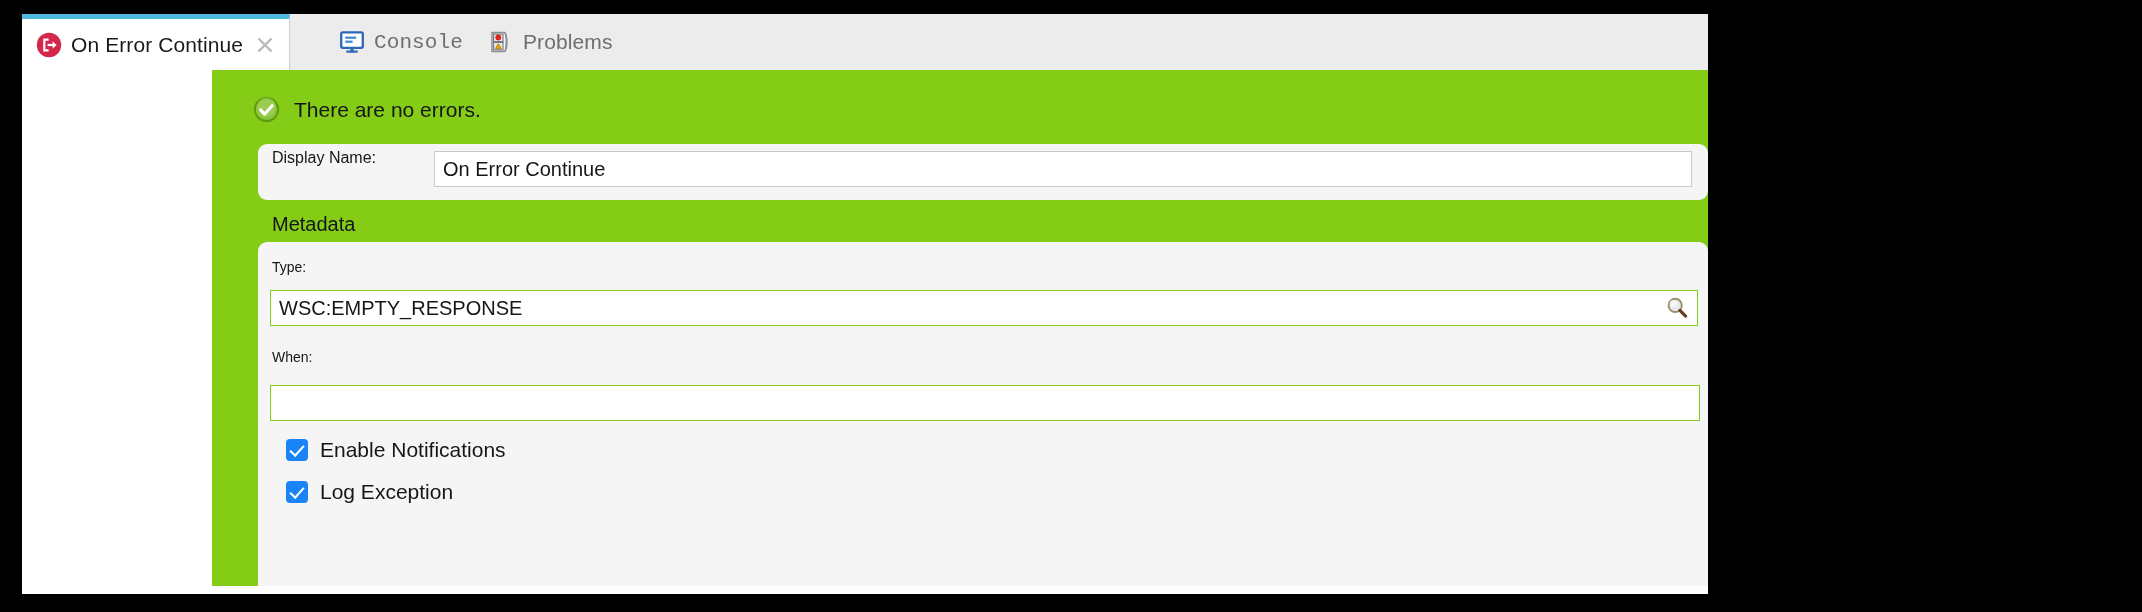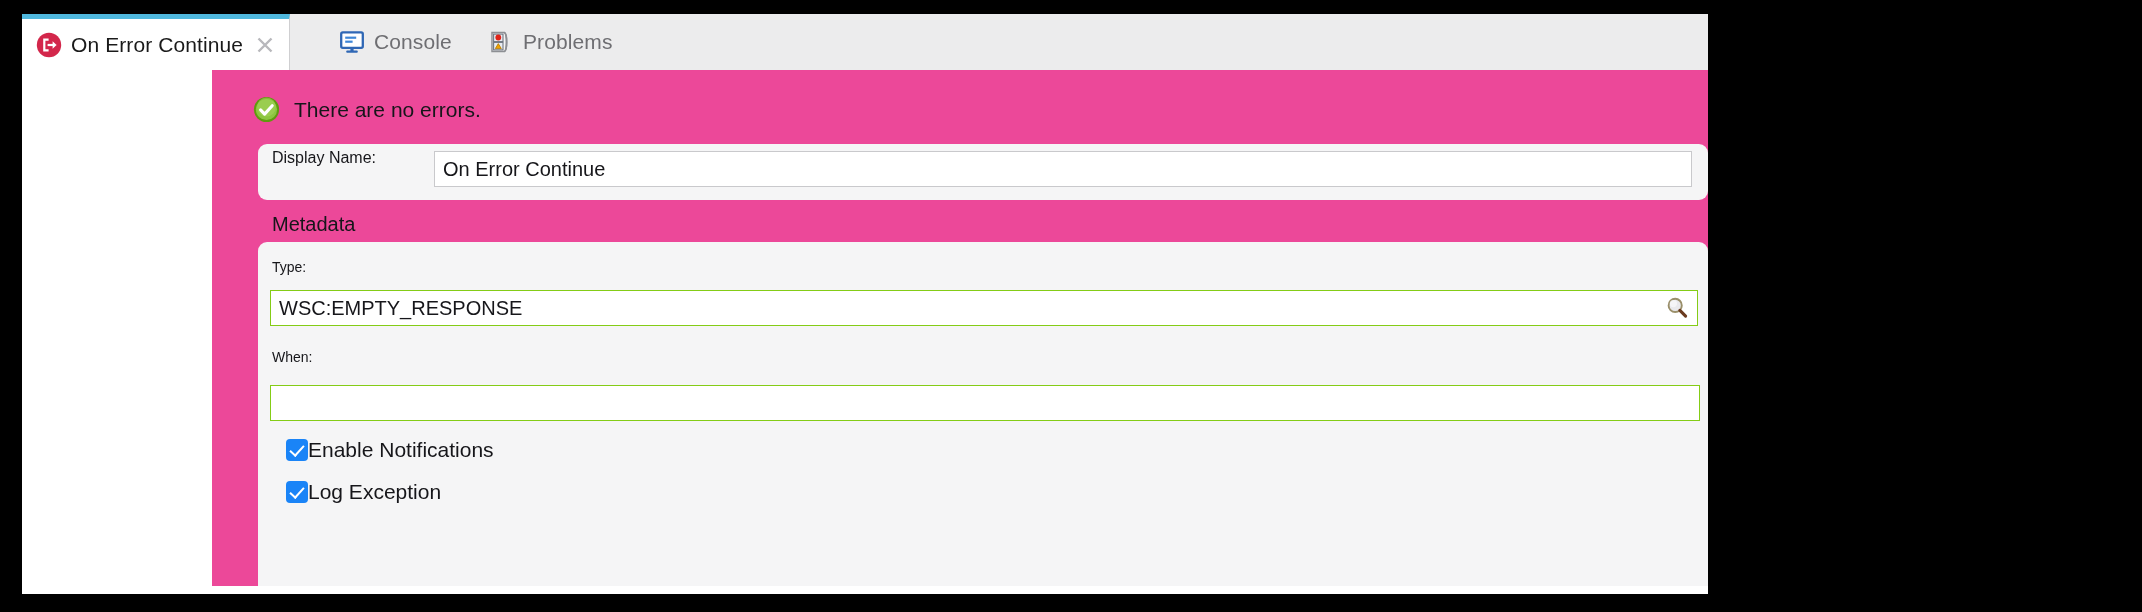--- a/index.html
+++ b/index.html
@@ -66,21 +66,21 @@
   .tab.inactive .tab-label { color: #6e6e72; }
   .tab-close {
     margin-left: 12px;
     width: 20px;
     height: 20px;
     flex: 0 0 20px;
     display: block;
   }
 
   #tab-on-error-continue { left: 0px; width: 268px; }
-  #tab-console          { left: 303px; }
+  #tab-console          { left: 303px; font-family: Liberation Mono, monospace; }
   #tab-problems         { left: 452px; }
 
   
   #content-area {
     position: absolute;
     left: 0;
     top: 56px;
     width: 1686px;
     height: 516px;
     background: #ffffff;
@@ -128,21 +128,21 @@
   #side-item-notes    { top: 28px; }
   #side-item-help     { top: 28px; }
 
   
   #main-panel {
     position: absolute;
     left: 190px;
     top: 0;
     width: 1496px;
     height: 516px;
-    background: #ec4899;
+    background: #84cc16;
     overflow: hidden;
   }
 
   
   #status-row {
     position: absolute;
     left: 41px;
     top: 26px;
     display: flex;
     align-items: center;
@@ -273,20 +273,21 @@
     position: absolute;
     left: 7px;
     top: 3px;
     width: 6px;
     height: 12px;
     border: solid #ffffff;
     border-width: 0 2.8px 2.8px 0;
     transform: rotate(42deg);
   }
   .check-label {
+    margin-left: 12px;
     font-size: 21px;
     color: #16161a;
     white-space: nowrap;
   }
 </style>
 </head>
 <body>
 
 <div id="app-window">
 

